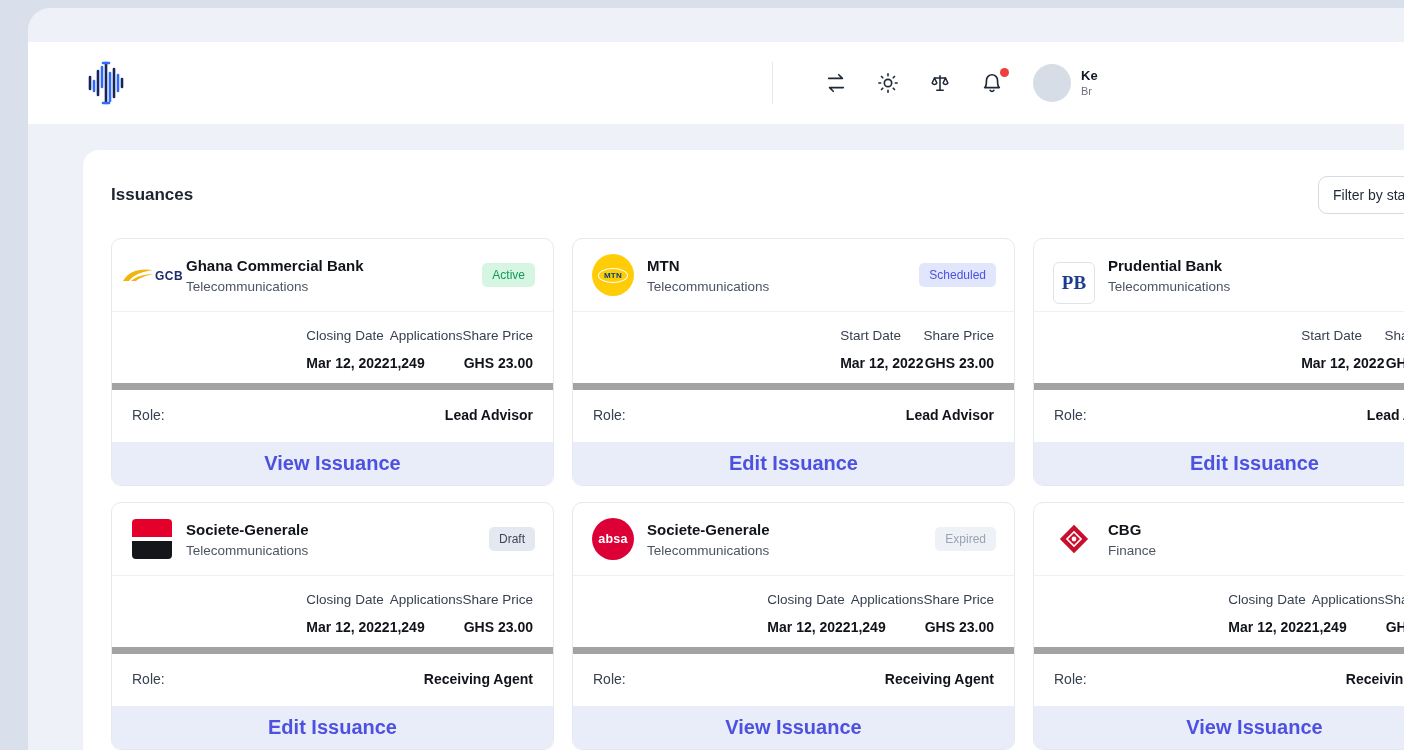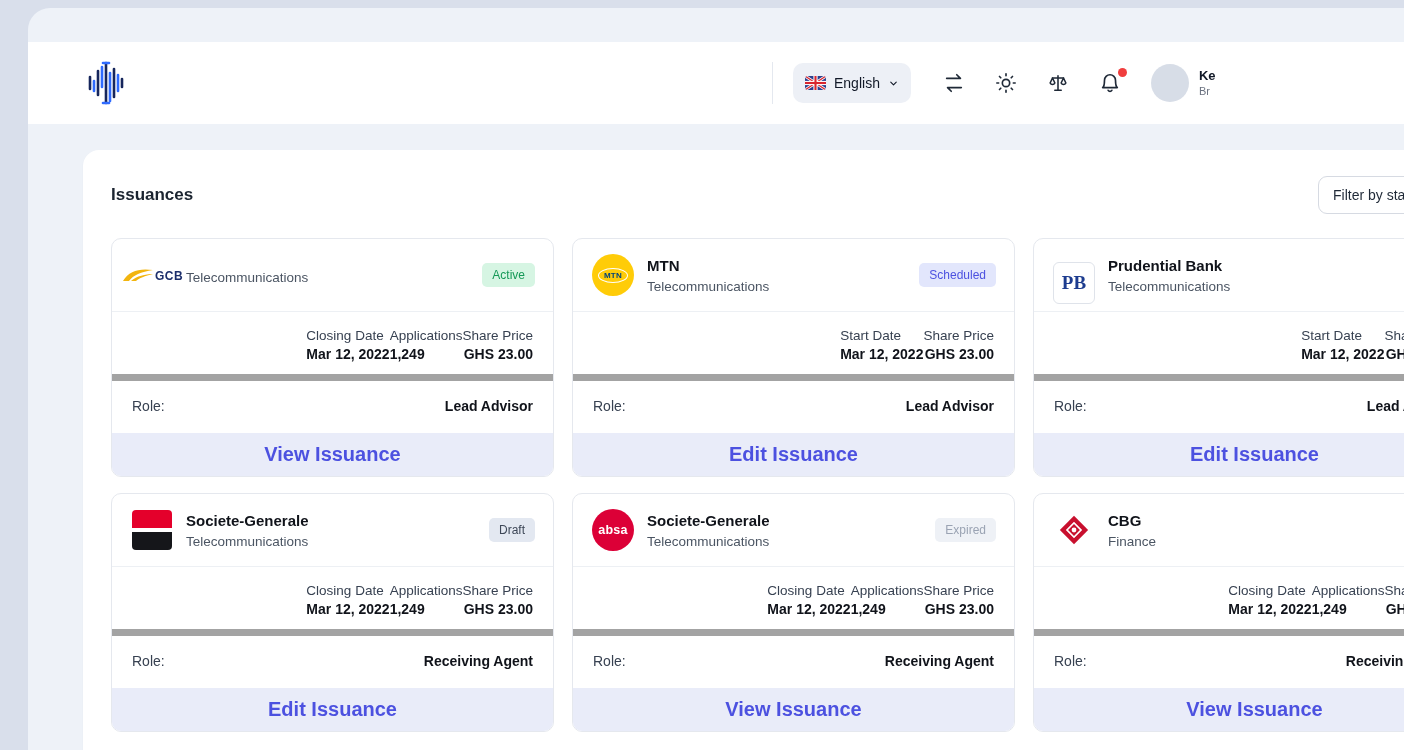--- a/index.html
+++ b/index.html
@@ -130,21 +130,21 @@
   .badge[data-status="Active"]    { background: #d6f5e3; color: #159957; }
   .badge[data-status="Scheduled"] { background: #e2e6fc; color: #4c51e0; }
   .badge[data-status="Draft"]     { background: #e3e8f1; color: #3d4757; }
   .badge[data-status="Expired"]   { background: #eef1f6; color: #9aa3b3; }
   .fields {
     display: flex; justify-content: flex-end;
     padding: 16px 20px 12px;
     border-bottom: 7px solid #a3a3a3;
   }
   .field-label { font-size: 13.5px; color: #374151; }
-  .field-value { font-size: 14px; font-weight: 700; color: #10131a; margin-top: 3px; white-space: nowrap; }
+  .field-value { font-size: 14px; font-weight: 700; color: #10131a; margin-top: 12px; white-space: nowrap; }
   .field:last-child { text-align: right; }
   .role-row {
     display: flex; justify-content: space-between; align-items: center;
     padding: 17px 20px 19px;
     font-size: 14px;
   }
   .role-label { color: #374151; }
   .role-value { font-weight: 700; color: #10131a; white-space: nowrap; margin-left: 14px; }
   .card-action {
     margin-top: auto;
@@ -213,35 +213,20 @@
           <line x1="23" y1="46" x2="29" y2="46"></line>
         </g>
       </svg>
     </div>
 
     <div class="topbar-right">
 
 
       <div class="vdiv"></div>
 
-      <div class="lang">
-        <svg class="flag" width="21" height="14" viewBox="0 0 60 40">
-          <rect width="60" height="40" fill="#2b3f8e"></rect>
-          <path d="M0 0L60 40M60 0L0 40" stroke="#fff" stroke-width="8"></path>
-          <path d="M0 0L60 40M60 0L0 40" stroke="#d9252e" stroke-width="3.5"></path>
-          <rect x="24" width="12" height="40" fill="#fff"></rect>
-          <rect y="14" width="60" height="12" fill="#fff"></rect>
-          <rect x="27" width="6" height="40" fill="#d9252e"></rect>
-          <rect y="17" width="60" height="6" fill="#d9252e"></rect>
-        </svg>
-        <span>English</span>
-        <svg width="11" height="11" viewBox="0 0 24 24" fill="none" stroke="#111827" stroke-width="2.4" stroke-linecap="round" stroke-linejoin="round">
-          <path d="M6 9l6 6 6-6"></path>
-        </svg>
-      </div>
 
       <div class="iconbar">
         <div class="icon-btn">
           <svg width="22" height="22" viewBox="0 0 24 24" fill="none" stroke="#1f2937" stroke-width="1.8" stroke-linecap="round" stroke-linejoin="round">
             <path d="M4 7h15M15 3l4 4M20 17H5M9 21l-4-4"></path>
           </svg>
         </div>
         <div class="icon-btn">
           <svg width="22" height="22" viewBox="0 0 24 24" fill="none" stroke="#1f2937" stroke-width="1.8" stroke-linecap="round" stroke-linejoin="round">
             <circle cx="12" cy="12" r="4"></circle>
@@ -289,20 +274,21 @@
           <div class="logo-box">
             <div class="logo-gcb">
               <svg width="34" height="16" viewBox="0 0 34 16">
                 <path d="M2 14 C8 4 18 1 32 3 C20 5 12 8 8 14 Z" fill="#f2b50f"></path>
                 <path d="M10 14 C16 9 24 7 32 7 C24 9 18 11 15 14 Z" fill="#f2b50f"></path>
               </svg>
               <div class="gcb-text">GCB</div>
             </div>
           </div>
           <div class="co">
+            <div class="co-name">Ghana Commercial Bank</div>
             <div class="co-sector">Telecommunications</div>
           </div>
           <span class="badge" data-status="Active">Active</span>
         </div>
         <div class="fields">
           <div class="field">
             <div class="field-label">Closing Date</div>
             <div class="field-value">Mar 12, 2022</div>
           </div>
           <div class="field">

